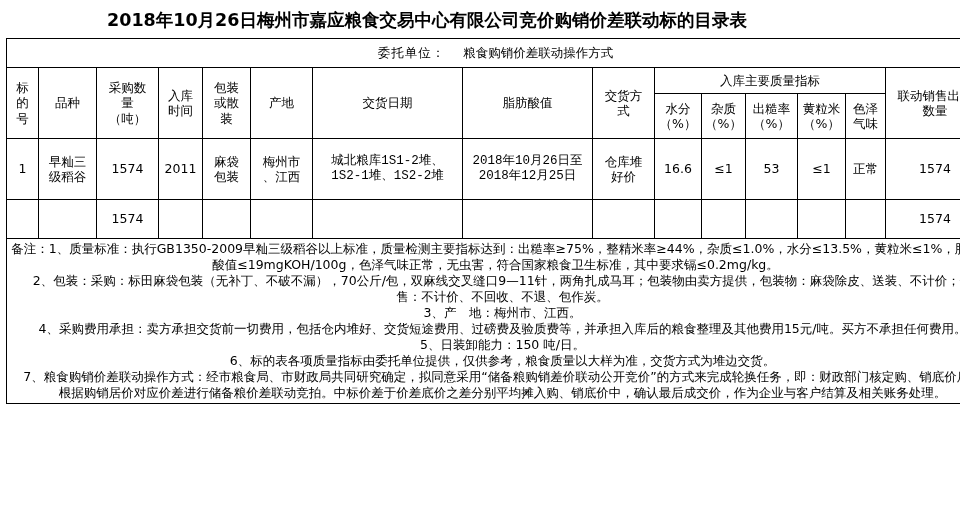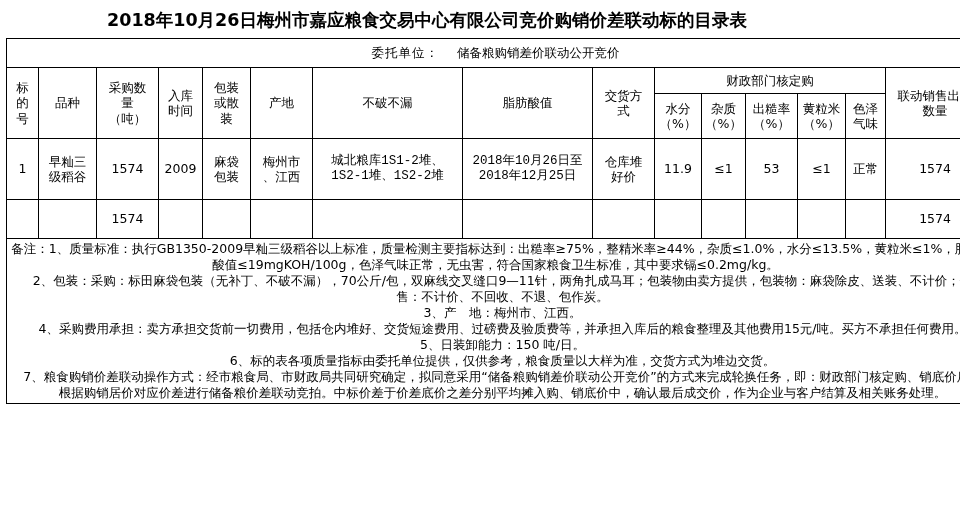--- a/index.html
+++ b/index.html
@@ -116,21 +116,21 @@
       <col style="width:44px">
       <col style="width:52px">
       <col style="width:48px">
       <col style="width:40px">
       <col style="width:99px">
     </colgroup>
 
     <tbody>
         <tr class="entrust-row">
       <td colspan="15">
-        <span class="entrust-label">委托单位：</span><span class="entrust-value">储备粮购销差价联动公开竞价</span>
+        <span class="entrust-label">委托单位：</span><span class="entrust-value">粮食购销价差联动操作方式</span>
       </td>
     </tr>
 
     <tr class="hdr">
       <td rowspan="2" class="hdr-tall">
         <span class="stack">标</span>
         <span class="stack">的</span>
         <span class="stack">号</span>
       </td>
       <td rowspan="2">品种</td>
@@ -142,27 +142,27 @@
       <td rowspan="2">
         <span class="stack">入库</span>
         <span class="stack">时间</span>
       </td>
       <td rowspan="2">
         <span class="stack">包装</span>
         <span class="stack">或散</span>
         <span class="stack">装</span>
       </td>
       <td rowspan="2">产地</td>
-      <td rowspan="2">不破不漏</td>
+      <td rowspan="2">交货日期</td>
       <td rowspan="2">脂肪酸值</td>
       <td rowspan="2">
         <span class="stack">交货方</span>
         <span class="stack">式</span>
       </td>
-      <td colspan="5">财政部门核定购</td>
+      <td colspan="5">入库主要质量指标</td>
       <td rowspan="2">
         <span class="stack">联动销售出库</span>
         <span class="stack">数量</span>
       </td>
     </tr>
 
     <tr class="hdr">
       <td>
         <span class="stack">水分</span>
         <span class="stack">（%）</span>
@@ -185,42 +185,42 @@
       </td>
     </tr>
 
     <tr class="data-row">
       <td>1</td>
       <td>
         <span class="stack">早籼三</span>
         <span class="stack">级稻谷</span>
       </td>
       <td>1574</td>
-      <td>2009</td>
+      <td>2011</td>
       <td>
         <span class="stack">麻袋</span>
         <span class="stack">包装</span>
       </td>
       <td>
         <span class="stack">梅州市</span>
         <span class="stack">、江西</span>
       </td>
       <td>
         <span class="stack nowrap">城北粮库1S1-2堆、</span>
         <span class="stack nowrap">1S2-1堆、1S2-2堆</span>
       </td>
       <td>
         <span class="stack nowrap">2018年10月26日至</span>
         <span class="stack nowrap">2018年12月25日</span>
       </td>
       <td>
         <span class="stack">仓库堆</span>
         <span class="stack">好价</span>
       </td>
-      <td>11.9</td>
+      <td>16.6</td>
       <td>≤1</td>
       <td>53</td>
       <td>≤1</td>
       <td>正常</td>
       <td>1574</td>
     </tr>
 
     <tr class="blank-row">
       <td></td>
       <td></td>

